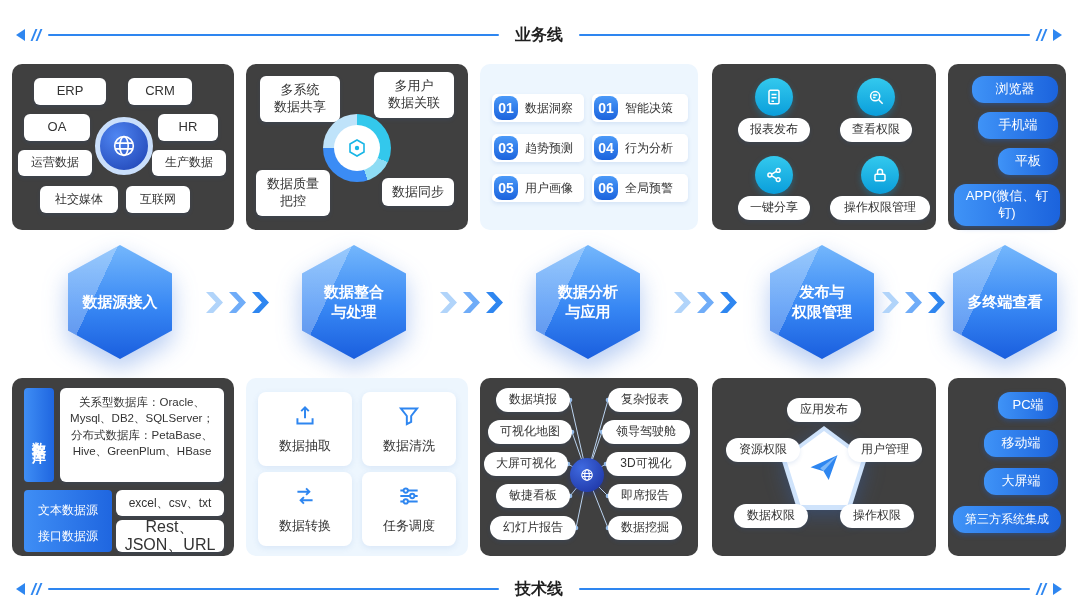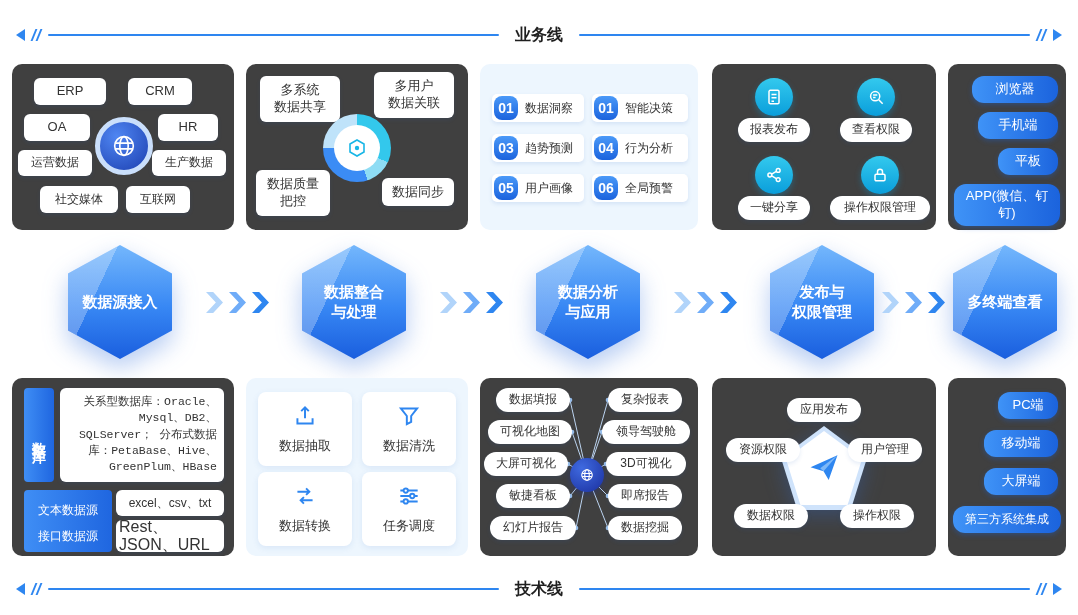--- a/index.html
+++ b/index.html
@@ -70,22 +70,22 @@
            color:#fff; font-weight:bold; font-size:14px; display:flex; align-items:center;
            justify-content:center; flex:0 0 auto; }
 
   
   .blabel { position:absolute; background:linear-gradient(90deg,#3f8ef5,#1f66e0); color:#fff;
             display:flex; align-items:center; justify-content:center; font-size:12px;
             border-radius:4px; text-align:center; line-height:1.2; }
   .vlabel { writing-mode:vertical-rl; letter-spacing:3px; font-size:14px; font-weight:bold; }
   .wbox { position:absolute; background:#fff; border-radius:6px; color:#333; overflow:hidden;
           box-shadow:0 2px 4px rgba(40,100,190,.12); }
-  .db-box { padding:6px 7px; font-size:11.5px; line-height:1.42; text-align:right;font-family:Liberation Mono, monospace; }
-  .val-box { display:flex; align-items:center; justify-content:center; }
+  .db-box { padding:6px 7px; font-size:11.5px; line-height:1.42; text-align:center; }
+  .val-box { display:flex; align-items:center; justify-content:center; text-align:center; }
 
   
   .tile { position:absolute; width:94px; height:74px; background:#fff; border-radius:8px;
           display:flex; flex-direction:column; align-items:center; justify-content:center; gap:5px;
           font-size:13px; box-shadow:0 2px 6px rgba(40,100,190,.10); }
 
   .connector { position:absolute; left:0; top:0; }
 
   
   .pentagon { position:absolute; left:69px; top:48px; width:86px; height:84px;

